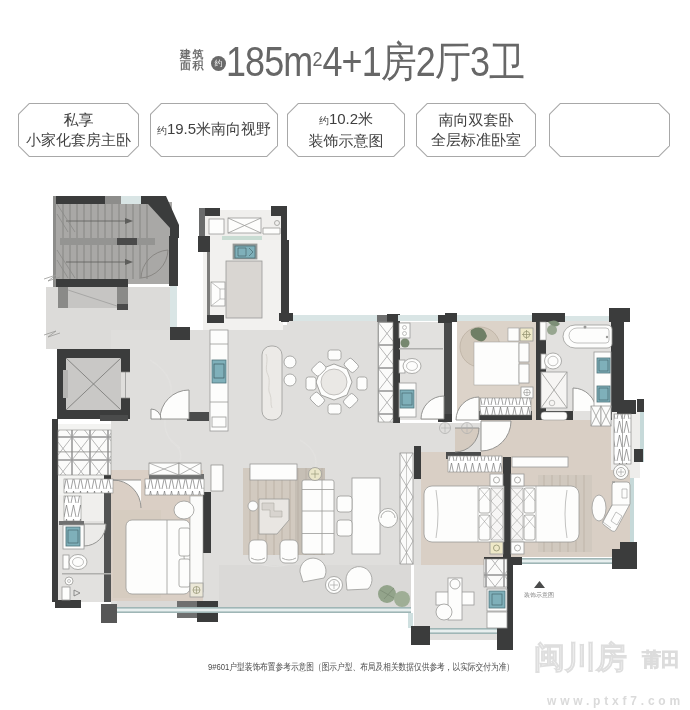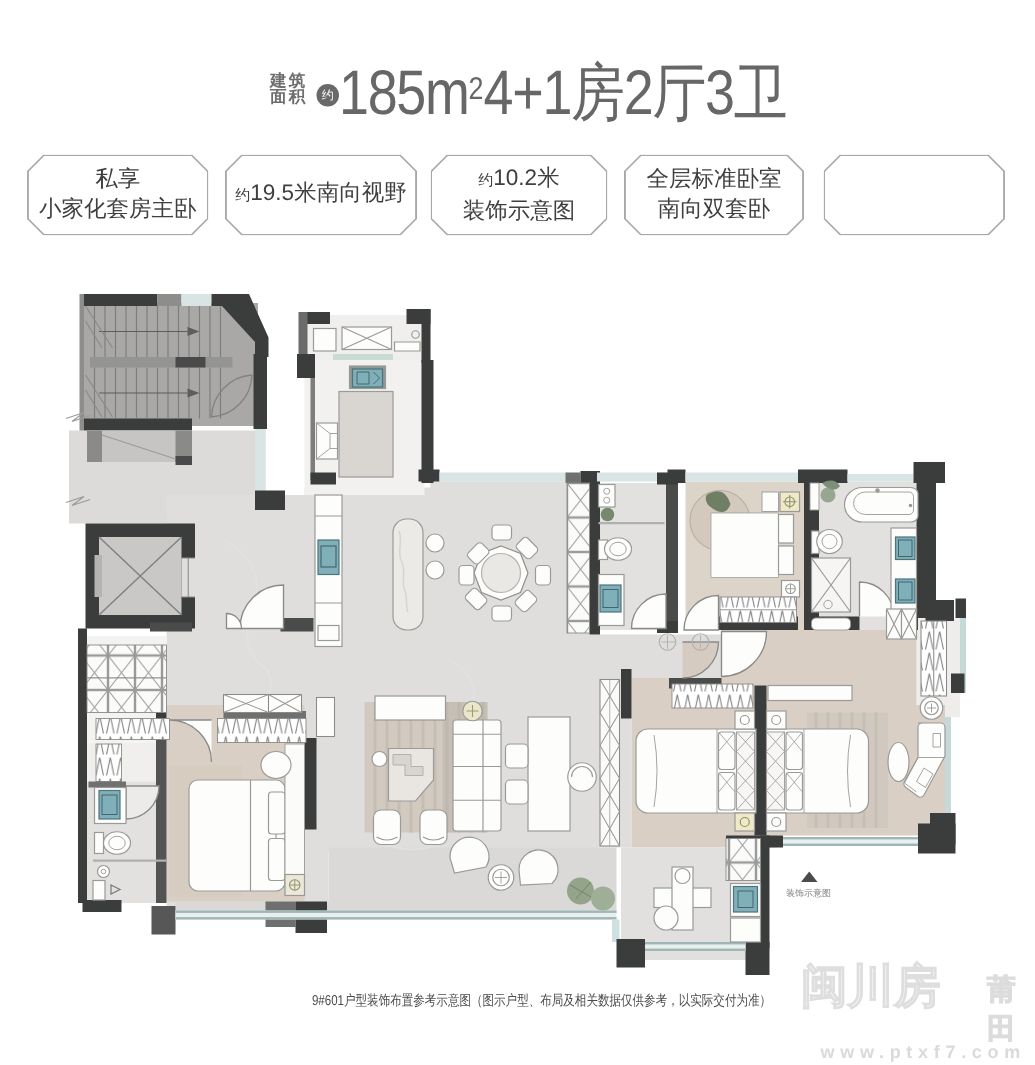--- a/index.html
+++ b/index.html
@@ -15,21 +15,21 @@
 .box{top:103px;height:54px;color:#3f3f3f;font-size:15px;line-height:20px;text-align:center;}
 .boxborder{position:absolute;left:0;top:0;width:100%;height:100%;background:#a8a8a8;
   clip-path:polygon(11px 0,calc(100% - 11px) 0,100% 11px,100% calc(100% - 11px),calc(100% - 11px) 100%,11px 100%,0 calc(100% - 11px),0 11px);}
 .boxin{position:absolute;left:1px;top:1px;width:calc(100% - 2px);height:calc(100% - 2px);background:#fff;
   clip-path:polygon(10.5px 0,calc(100% - 10.5px) 0,100% 10.5px,100% calc(100% - 10.5px),calc(100% - 10.5px) 100%,10.5px 100%,0 calc(100% - 10.5px),0 10.5px);
   display:flex;flex-direction:column;justify-content:center;}
 .yue{font-size:10px;}
 
 #caption{left:16px;top:661px;width:690px;text-align:center;font-size:9.5px;color:#4c4c4c;transform:scaleX(.81);transform-origin:center;white-space:nowrap;}
 #wm1{left:534px;top:637px;font-size:31px;color:transparent;-webkit-text-stroke:0.8px #dedede;letter-spacing:0px;font-weight:bold;}
-#wm2{left:642px;top:647px;font-size:19px;color:transparent;-webkit-text-stroke:0.7px #dcdcdc;letter-spacing:0px;font-weight:bold;margin-left:16px;}
+#wm2{left:642px;top:647px;font-size:19px;color:transparent;-webkit-text-stroke:0.7px #dcdcdc;letter-spacing:0px;font-weight:bold;}
 #wm3{left:547px;top:666px;font-size:12px;color:#dadada;letter-spacing:3.8px;font-weight:bold;margin-top:28px;}
 </style>
 </head>
 <body>
 <div class="abs" id="lbl">建筑<br>面积</div>
 <div class="abs" id="dot">约</div>
 <div class="abs" id="bigtitle">185m<sup>2</sup>4+1房2厅3卫</div>
 
 <div class="abs box" style="left:18px;width:121px;">
     <div class="boxborder"></div>
@@ -47,22 +47,22 @@
 <div class="abs box" style="left:287px;width:118px;">
     <div class="boxborder"></div>
     <div class="boxin">
       <div><span class="yue">约</span>10.2米</div>
       <div>装饰示意图</div>
     </div>
   </div>
 <div class="abs box" style="left:416px;width:120px;">
     <div class="boxborder"></div>
     <div class="boxin">
+      <div>南向双套卧</div>
       <div>全层标准卧室</div>
-      <div>南向双套卧</div>
     </div>
   </div>
 <div class="abs box" style="left:549px;width:121px;">
     <div class="boxborder"></div>
     <div class="boxin">
     </div>
   </div>
 
 <svg class="abs" style="left:0;top:185px;" width="690" height="480" viewBox="0 185 690 480">
 <defs>

